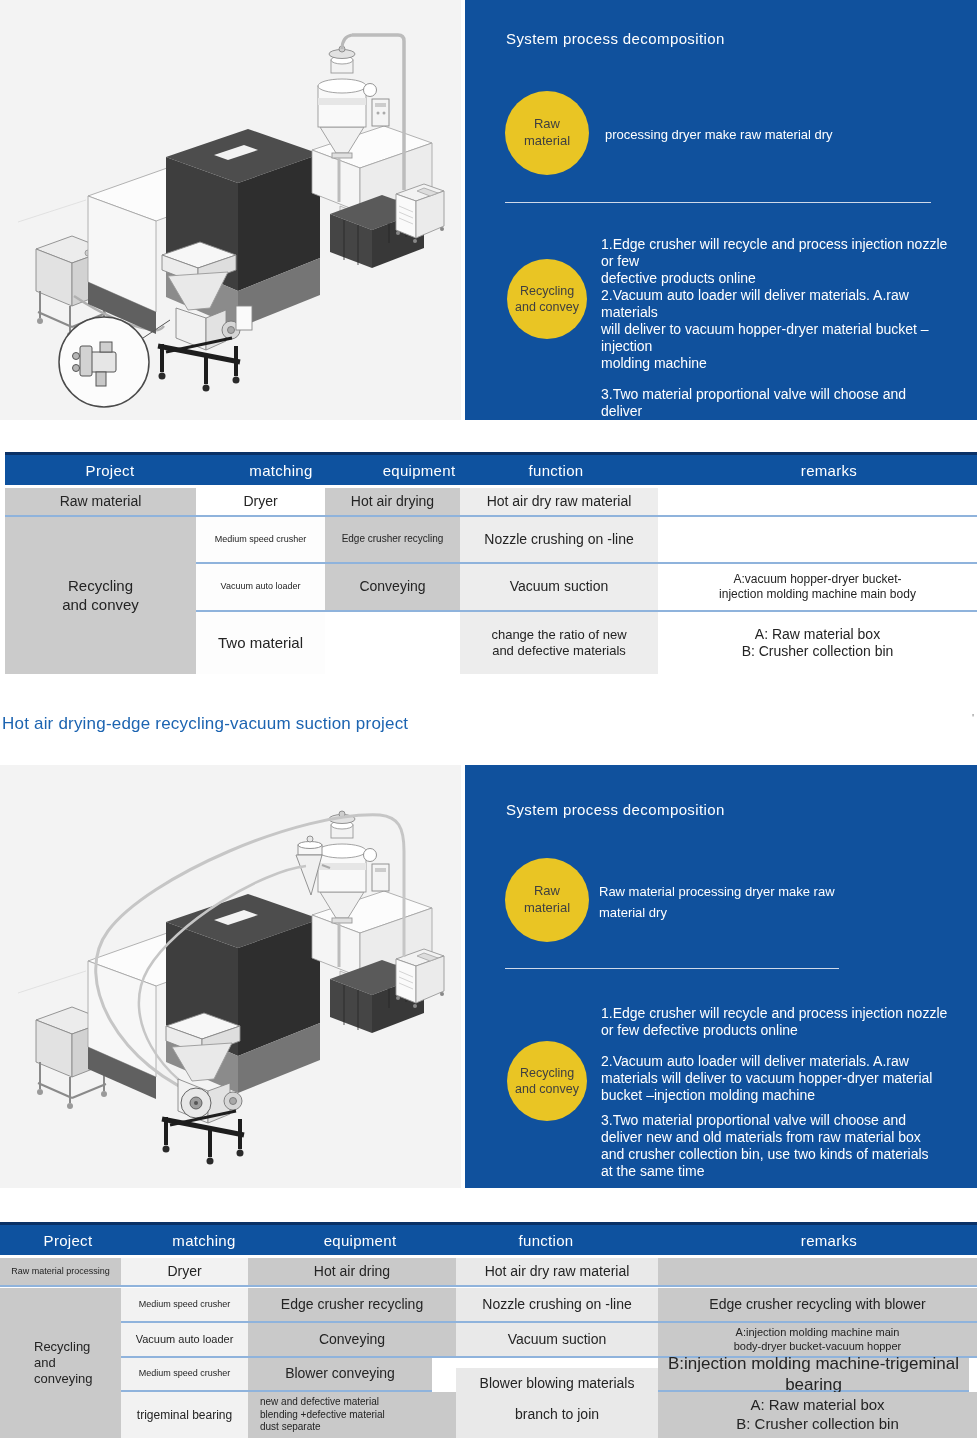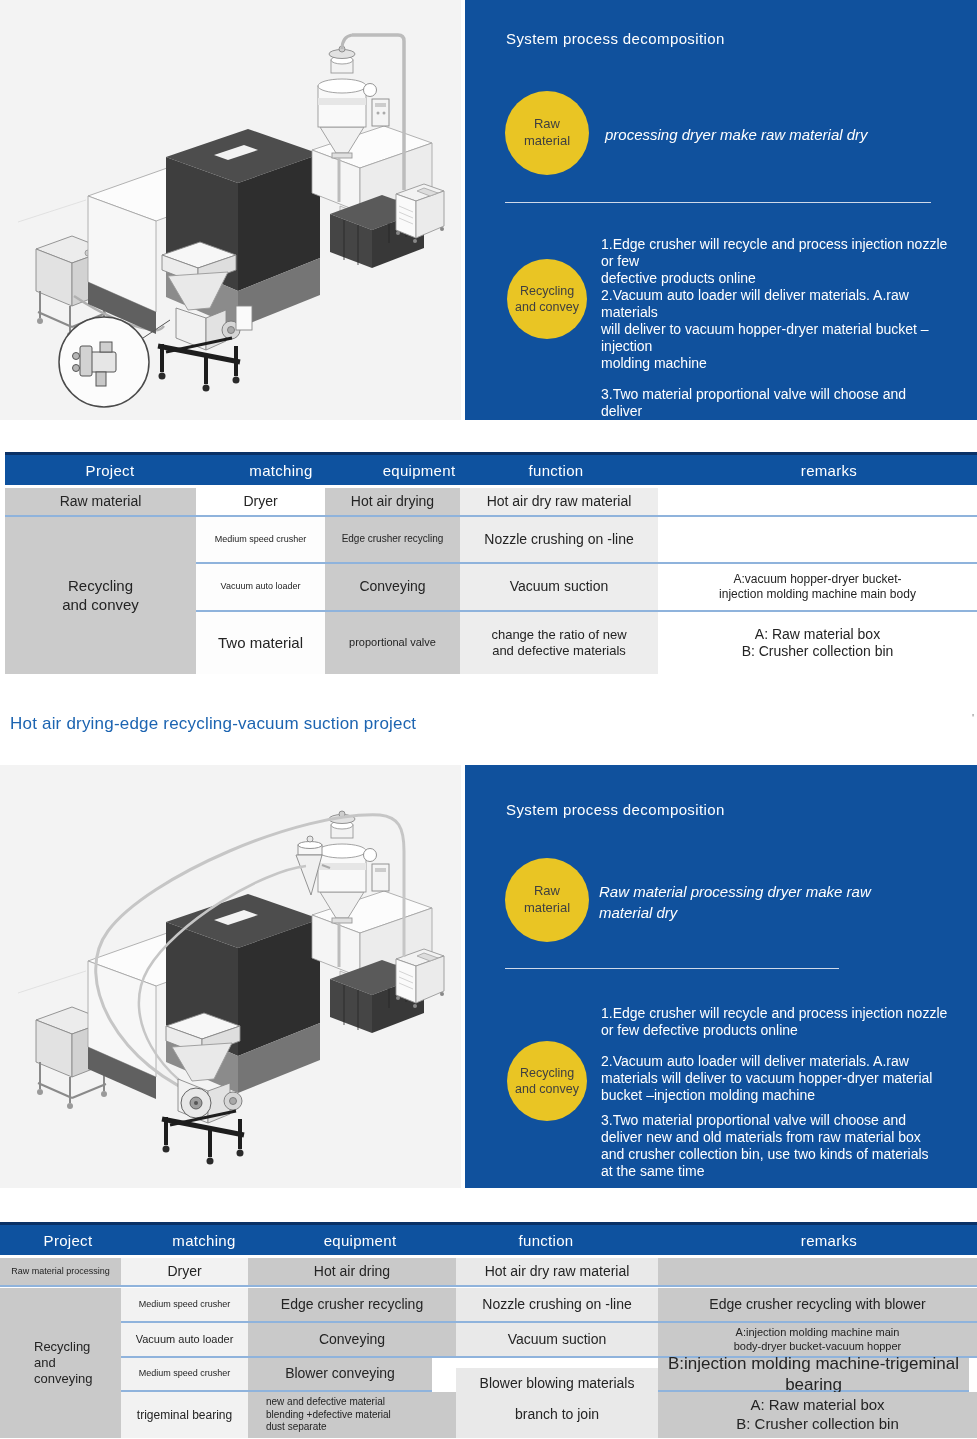--- a/index.html
+++ b/index.html
@@ -5,30 +5,30 @@
   html,body{margin:0;padding:0;background:#fff;}
   .page{position:relative;width:977px;height:1439px;background:#fff;overflow:hidden;
         font-family:"Liberation Sans",sans-serif;color:#242424;}
   .illus{position:absolute;left:0;width:461px;background:#f3f3f3;}
   .panel{position:absolute;left:465px;width:512px;background:#10519d;color:#fff;}
   .ptitle{position:absolute;left:41px;font-size:15px;letter-spacing:.4px;}
   .badge{position:absolute;border-radius:50%;background:#e9c524;color:#404040;
          display:flex;align-items:center;justify-content:center;text-align:center;
          white-space:pre-line;font-size:13px;line-height:1.3;}
   .divider{position:absolute;height:1px;background:#cfd9ea;}
-  .ptext{position:absolute;font-size:15px;line-height:21px;white-space:pre-line;font-style:italic;}
+  .ptext{position:absolute;font-size:13px;line-height:21px;white-space:pre-line;}
   .points{position:absolute;font-size:14px;line-height:17px;}
   .points p{margin:0;white-space:pre-line;}
   .tbl{position:absolute;}
   .thead{position:absolute;left:0;right:0;height:30px;background:#0e529f;border-top:3px solid #0a3166;}
   .thead span{position:absolute;top:50%;transform:translate(-50%,-50%);color:#fff;font-size:15px;letter-spacing:.3px;}
   .c{position:absolute;display:flex;align-items:center;justify-content:center;
      text-align:center;white-space:pre-line;line-height:1.25;}
   .bb{border-bottom:2px solid #8fb3dc;}
-  .heading{position:absolute;left:10px;top:714px;font-size:17px;color:#1c64b1;letter-spacing:.2px;}
+  .heading{position:absolute;left:2px;top:714px;font-size:17px;color:#1c64b1;letter-spacing:.2px;}
   .stray{position:absolute;right:3px;top:712px;font-size:11px;color:#7d7d7d;}
 </style>
 </head>
 <body>
 
 <div class="page">
 
   <div class="illus" style="top:0;height:420px;">
     <svg width="461" height="420" viewBox="0 0 461 420">
       <g stroke-width="0.9">
@@ -167,21 +167,20 @@
     <div class="c bb" style="left:455px;top:65px;width:198px;height:45px;background:#ededed;font-size:14px;">Nozzle crushing on -line</div>
     <div class="c bb" style="left:653px;top:65px;width:319px;height:45px;font-size:12px;"></div>
 
     <div class="c bb" style="left:191px;top:112px;width:129px;height:46px;background:#fdfdfd;font-size:9px;">Vacuum auto loader</div>
     <div class="c bb" style="left:320px;top:112px;width:135px;height:46px;background:#cbcbcb;font-size:14px;">Conveying</div>
     <div class="c bb" style="left:455px;top:112px;width:198px;height:46px;background:#ededed;font-size:14px;">Vacuum suction</div>
     <div class="c bb" style="left:653px;top:112px;width:319px;height:46px;font-size:12px;">A:vacuum hopper-dryer bucket-
 injection molding machine main body</div>
 
     <div class="c" style="left:191px;top:160px;width:129px;height:62px;background:#fdfdfd;font-size:15px;">Two material</div>
-    <div class="c" style="left:320px;top:160px;width:135px;height:62px;background:#cbcbcb;font-size:11px;">proportional valve</div>
     <div class="c" style="left:455px;top:160px;width:198px;height:62px;background:#ededed;font-size:13px;">change the ratio of new
 and defective materials</div>
     <div class="c" style="left:653px;top:160px;width:319px;height:62px;font-size:14px;">A:  Raw material box
 B:  Crusher collection bin</div>
   </div>
 
   <div class="heading">Hot air drying-edge recycling-vacuum suction project</div>
   <div class="stray">'</div>
 
   <div class="illus" style="top:765px;height:423px;">
@@ -325,21 +324,21 @@
     <div class="c bb" style="left:456px;top:101px;width:202px;height:33px;background:#e9e9e9;font-size:14px;">Vacuum suction</div>
     <div class="c bb" style="left:658px;top:101px;width:319px;height:33px;background:#c9c9c9;font-size:11px;">A:injection molding machine main
 body-dryer bucket-vacuum hopper</div>
 
     <div class="c bb" style="left:121px;top:136px;width:127px;height:32px;background:#f2f2f2;font-size:9px;">Medium speed crusher</div>
     <div class="c bb" style="left:248px;top:136px;width:184px;height:32px;background:#c9c9c9;font-size:14px;">Blower conveying</div>
     <div class="c bb" style="left:456px;top:136px;width:202px;height:32px;background:#e9e9e9;font-size:14px;margin-top:10px;">Blower blowing materials</div>
     <div class="c bb" style="left:658px;top:136px;width:311px;height:32px;background:#c9c9c9;font-size:17px;">B:injection molding machine-trigeminal bearing</div>
 
     <div class="c" style="left:121px;top:170px;width:127px;height:46px;background:#f2f2f2;font-size:12px;">trigeminal bearing</div>
-    <div class="c" style="left:248px;top:170px;width:208px;height:46px;background:#c9c9c9;font-size:10px;justify-content:flex-start;padding-left:18px;box-sizing:border-box;text-align:left;">new and defective material
+    <div class="c" style="left:248px;top:170px;width:208px;height:46px;background:#c9c9c9;font-size:10px;justify-content:flex-start;padding-left:12px;box-sizing:border-box;text-align:left;">new and defective material
 blending +defective material
 dust separate</div>
     <div class="c" style="left:456px;top:170px;width:202px;height:46px;background:#e9e9e9;font-size:14px;">branch to join</div>
     <div class="c" style="left:658px;top:170px;width:319px;height:46px;background:#c9c9c9;font-size:15px;">A:  Raw material box
 B:  Crusher collection bin</div>
   </div>
 
 </div>
 
 </body></html>

